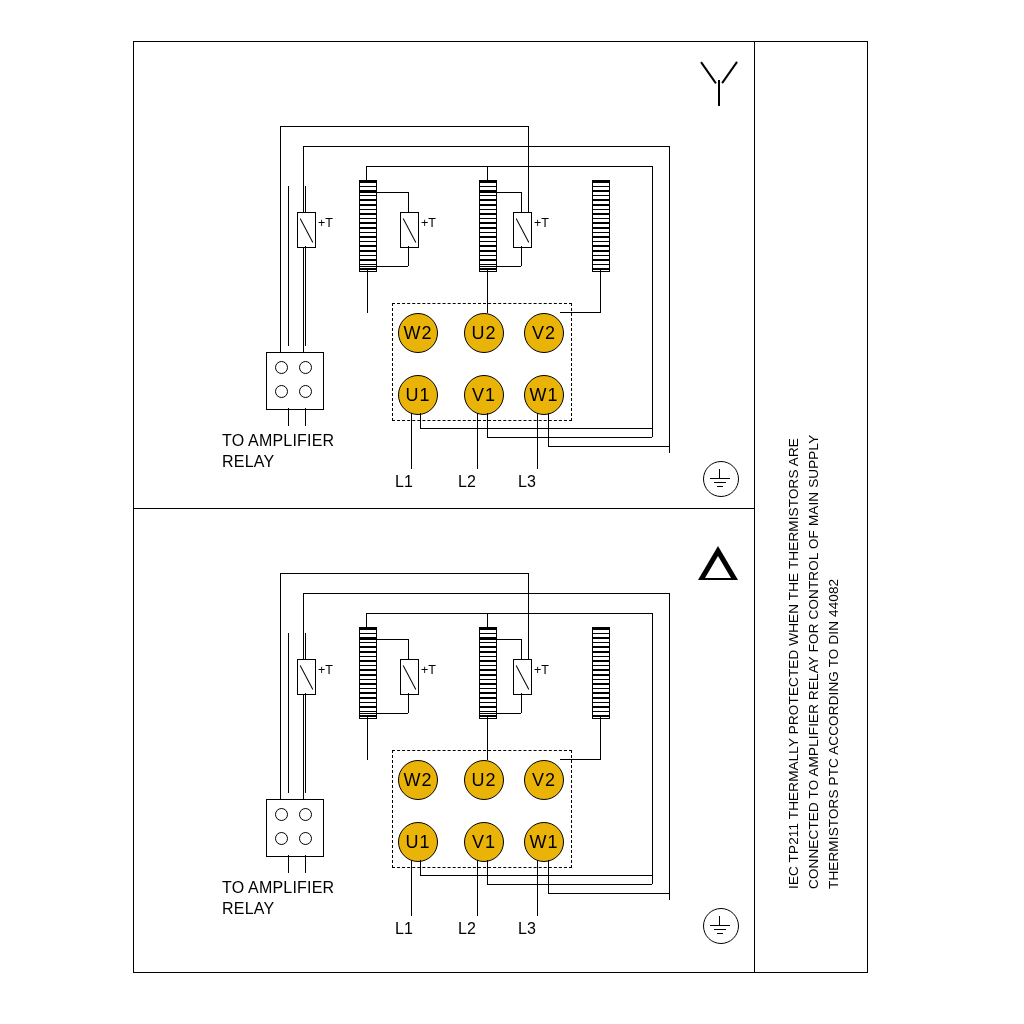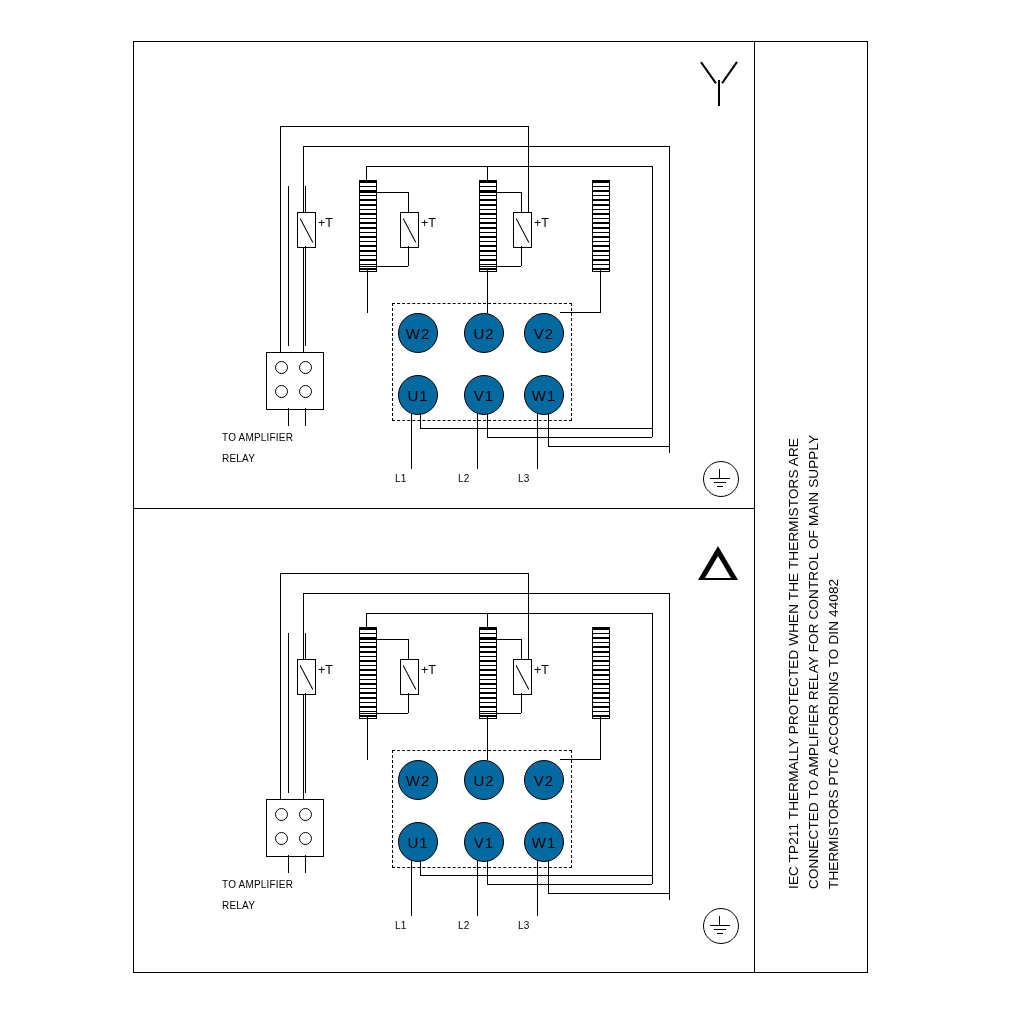--- a/index.html
+++ b/index.html
@@ -12,26 +12,26 @@
   .frame{position:absolute;left:133px;top:41px;width:735px;height:932px;border:1.6px solid #000;box-sizing:border-box;}
   
   .hdiv{position:absolute;left:133px;top:508px;width:622px;height:0;border-top:1.6px solid #000;}
   
   .vdiv{position:absolute;left:754px;top:41px;width:0;height:932px;border-left:1.6px solid #000;}
 
   .ln{position:absolute;background:#000;}
   .h{height:1.2px;}
   .v{width:1.2px;}
 
-  .lbl{position:absolute;font-size:10px;letter-spacing:.2px;white-space:nowrap;}
+  .lbl{position:absolute;font-size:16px;letter-spacing:.2px;white-space:nowrap;}
   .lbl-s{position:absolute;font-size:12.5px;white-space:nowrap;}
 
   
   .tcirc{position:absolute;width:38px;height:38px;border:1.4px solid #000;border-radius:50%;
-         display:flex;align-items:center;justify-content:center;font-size:15px;background:#0369a1;letter-spacing:1px;}
+         display:flex;align-items:center;justify-content:center;font-size:18px;background:#eab308;letter-spacing:1px;}
 
   
   .dashbox{position:absolute;border:1.2px dashed #000;}
 
   
   .coil{position:absolute;width:16px;border:1.2px solid #000;background:
         repeating-linear-gradient(to bottom,#000 0 1.6px,#fff 1.6px 4.6px);}
 
   
   .therm{position:absolute;width:17px;height:34px;border:1.3px solid #000;background:#fff;}

